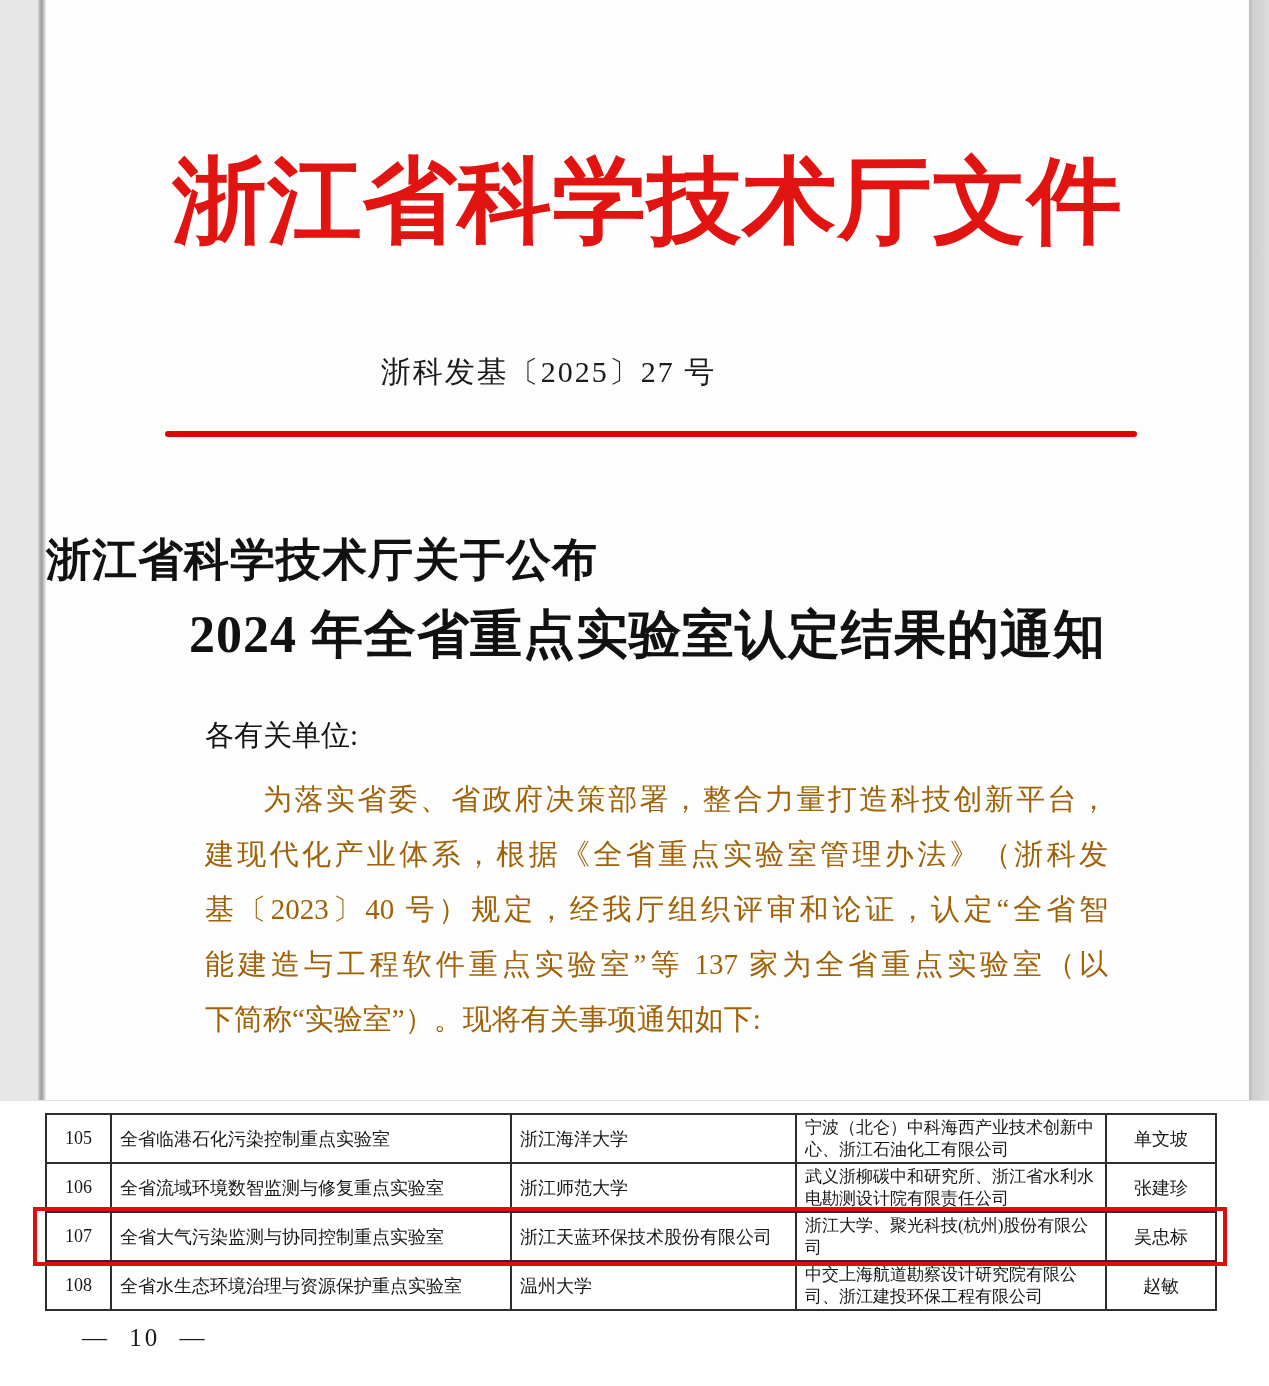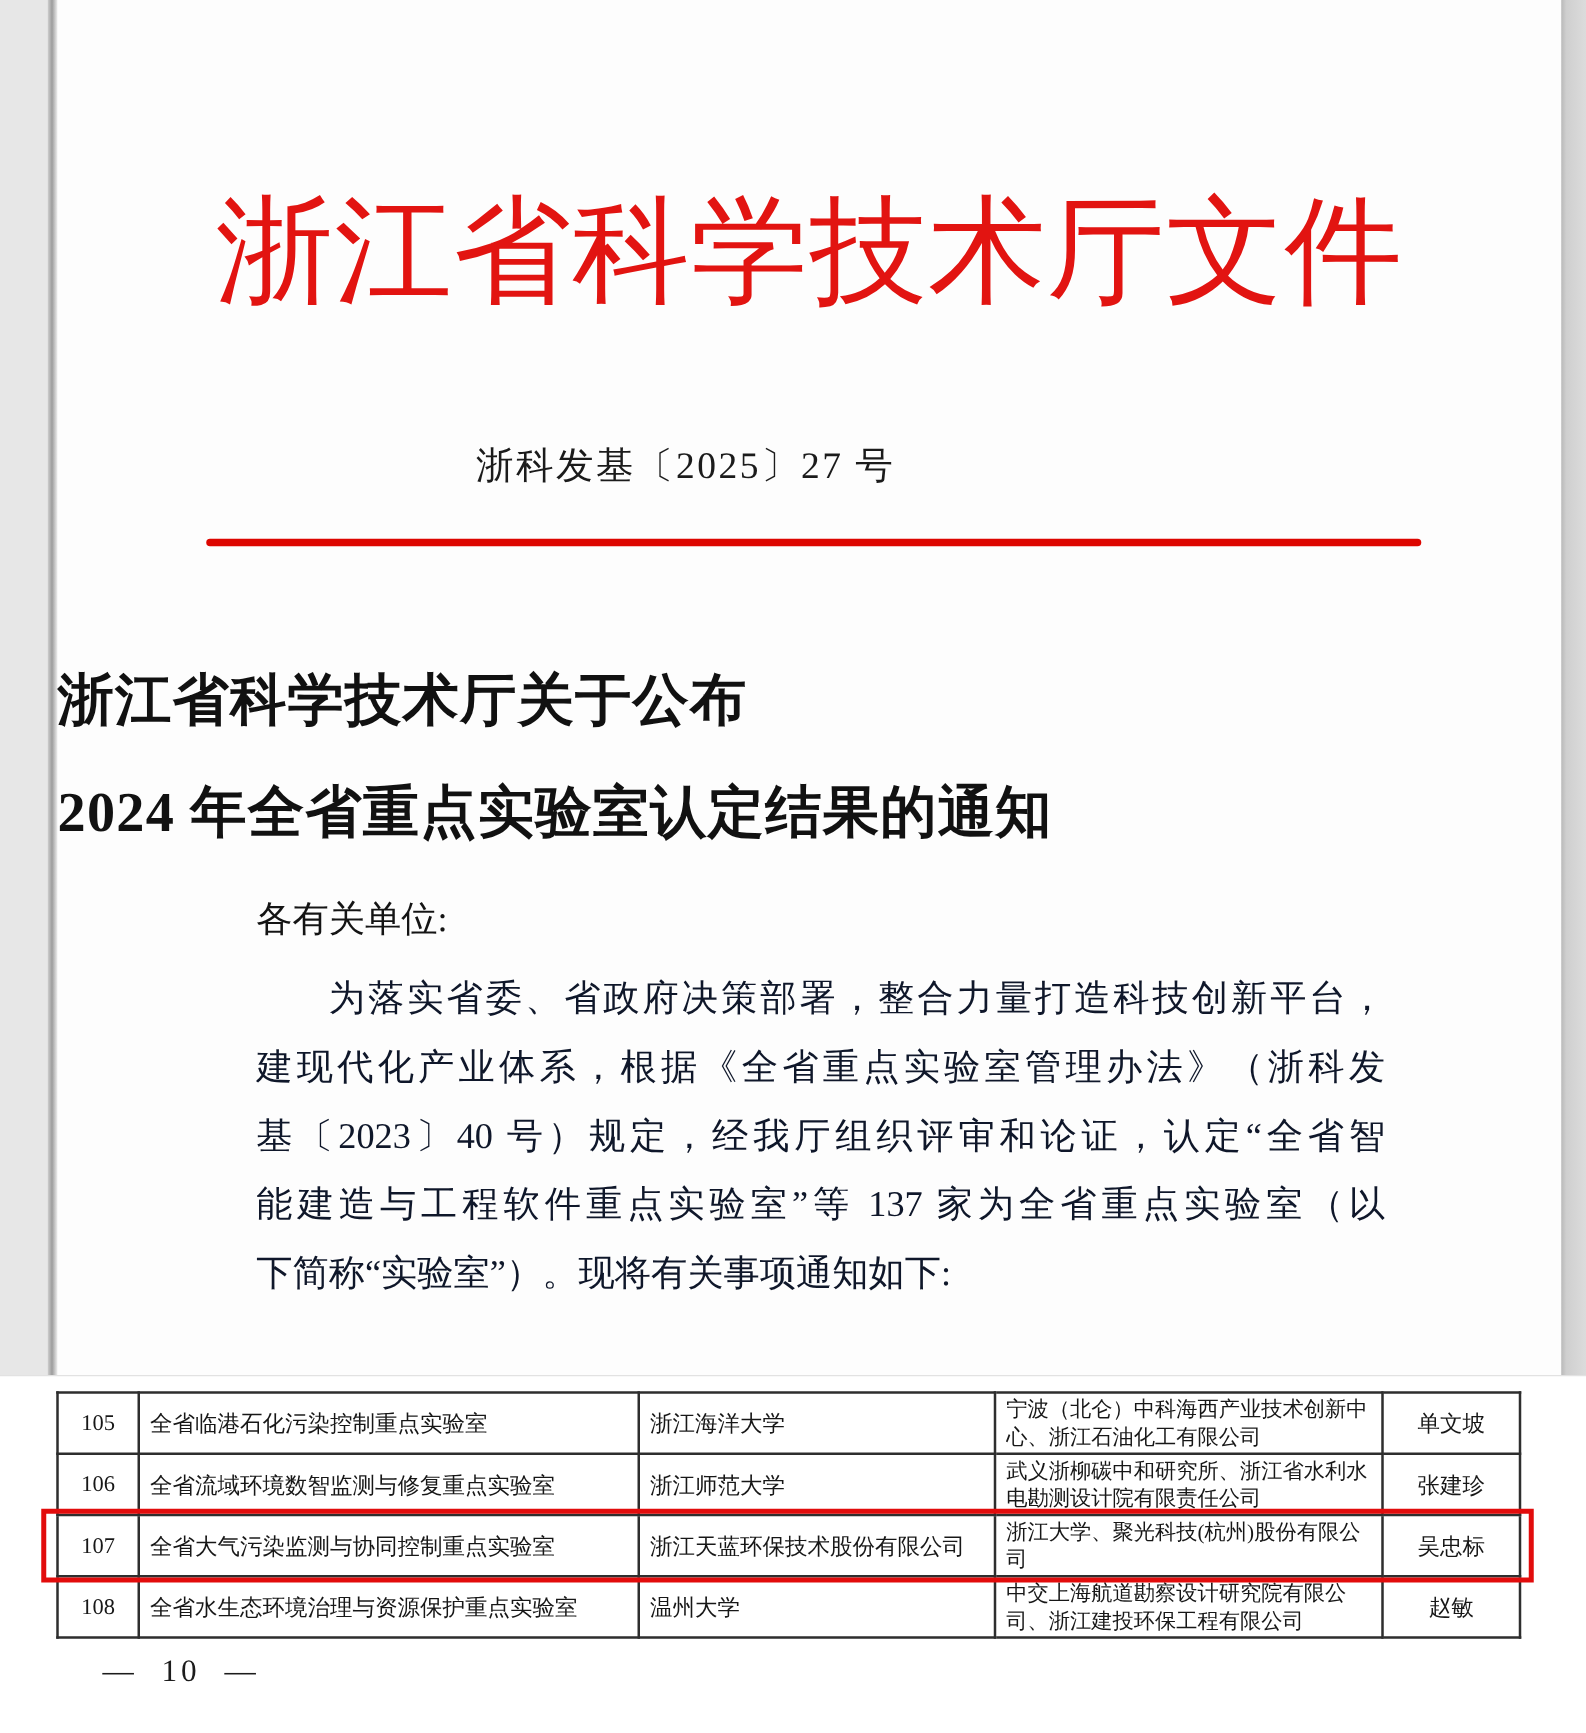--- a/index.html
+++ b/index.html
@@ -26,52 +26,52 @@
     background: linear-gradient(to right, #d2d2d2, #9c9c9c 45%, #efefef);
   }
   .right-margin {
     position: absolute; left: 1249px; top: 0; width: 20px; height: 1112px;
     background: linear-gradient(to right, #b9b9b9 0px, #cfcfcf 4px, #dcdcdc);
   }
   
   .red-title {
     position: absolute; left: 46px; top: 138px; width: 1203px;
     text-align: center;
-    font-size: 94px; font-weight: 400;
+    font-size: 94px; font-weight: 700;
     color: #e21411;
     letter-spacing: 1px;
     white-space: nowrap;
   }
   .doc-number {
     position: absolute; left: 46px; top: 352px; width: 1005px;
     text-align: center;
     font-size: 30px; color: #1b1b1b;
     letter-spacing: 2px;
   }
   .red-rule {
     position: absolute; left: 165px; top: 431px; width: 972px; height: 6px;
     background: #dd0600; border-radius: 3px;
   }
   .notice-title-1 {
     position: absolute; left: 46px; top: 530px; width: 1203px;
     font-size: 45px; font-weight: 700; color: #111;
     letter-spacing: 1px;
   }
   .notice-title-2 {
-    position: absolute; left: 46px; top: 620px; width: 1203px;
-    font-size: 45px; font-weight: 700; color: #111;
+    position: absolute; left: 46px; top: 600px; width: 1203px;
+    text-align: center; font-size: 52px; font-weight: 700; color: #111;
     letter-spacing: 1px;
   }
   .salutation {
     position: absolute; left: 205px; top: 716px;
     font-size: 29px; color: #141414;
   }
   .body-para {
     position: absolute; left: 205px; top: 772px; width: 903px;
-    font-size: 29px; color: #0f172a;
+    font-size: 29px; color: #a16207;
   }
   .para-line {
     height: 55px; line-height: 55px;
     white-space: nowrap;
   }
   .para-line.fill {
     text-align: justify;
     text-align-last: justify;
     white-space: normal;
     overflow: hidden;

